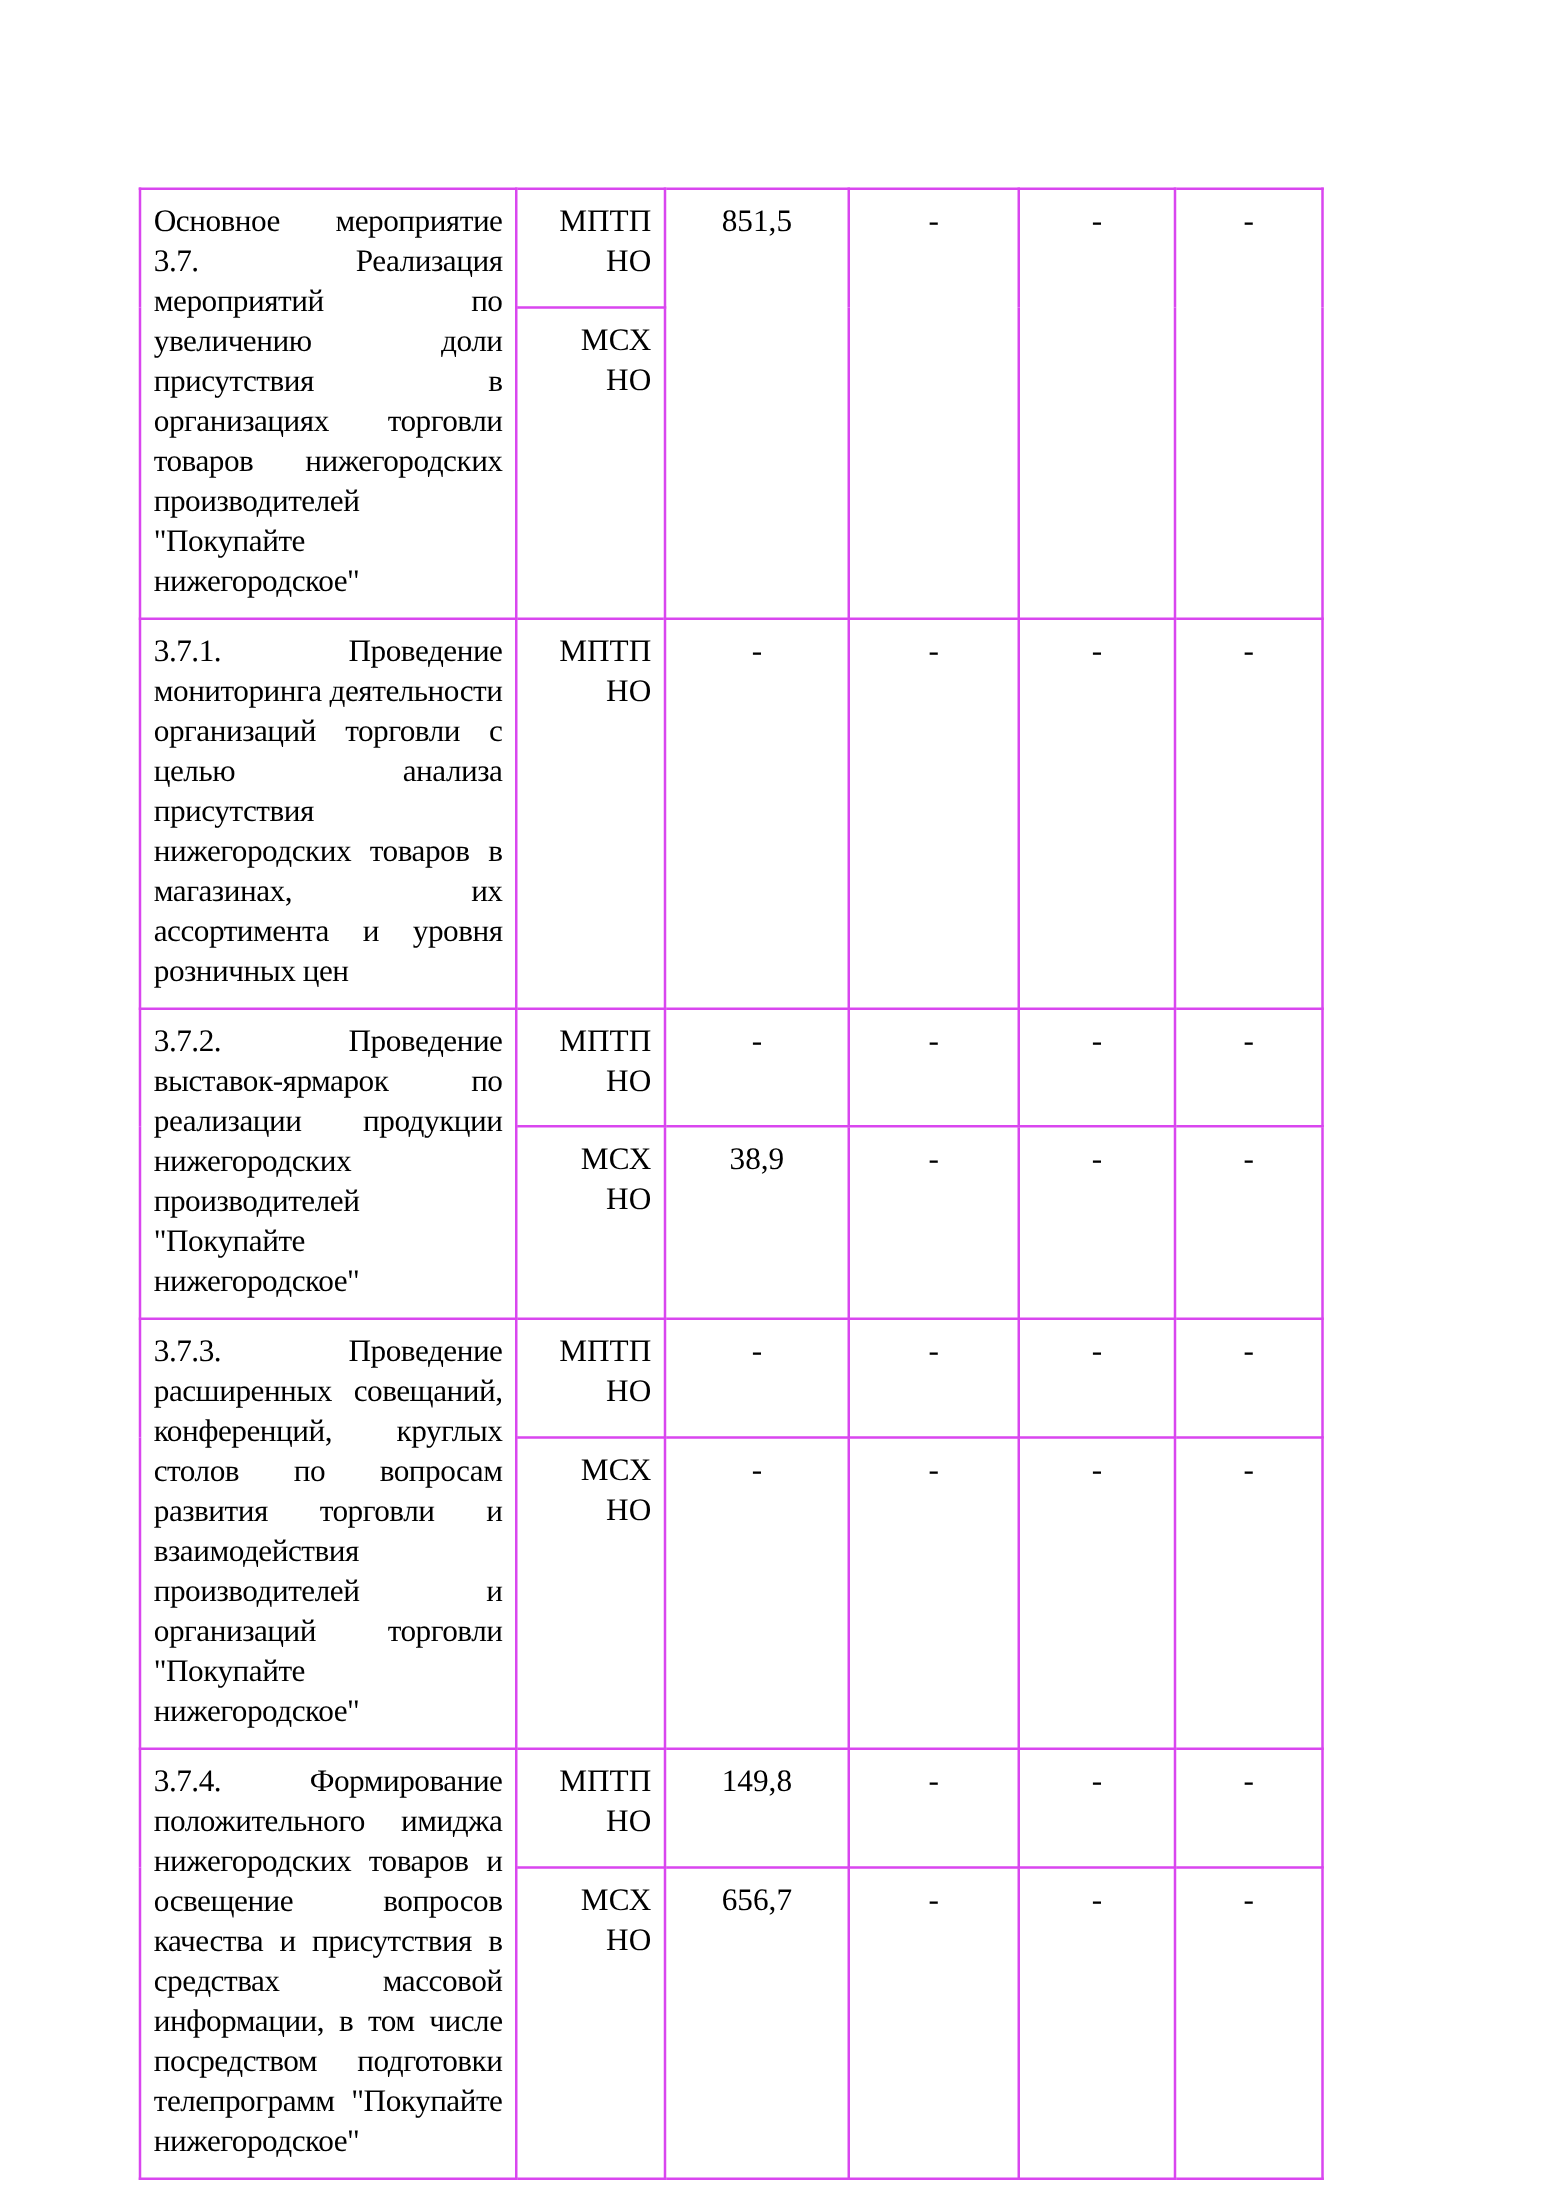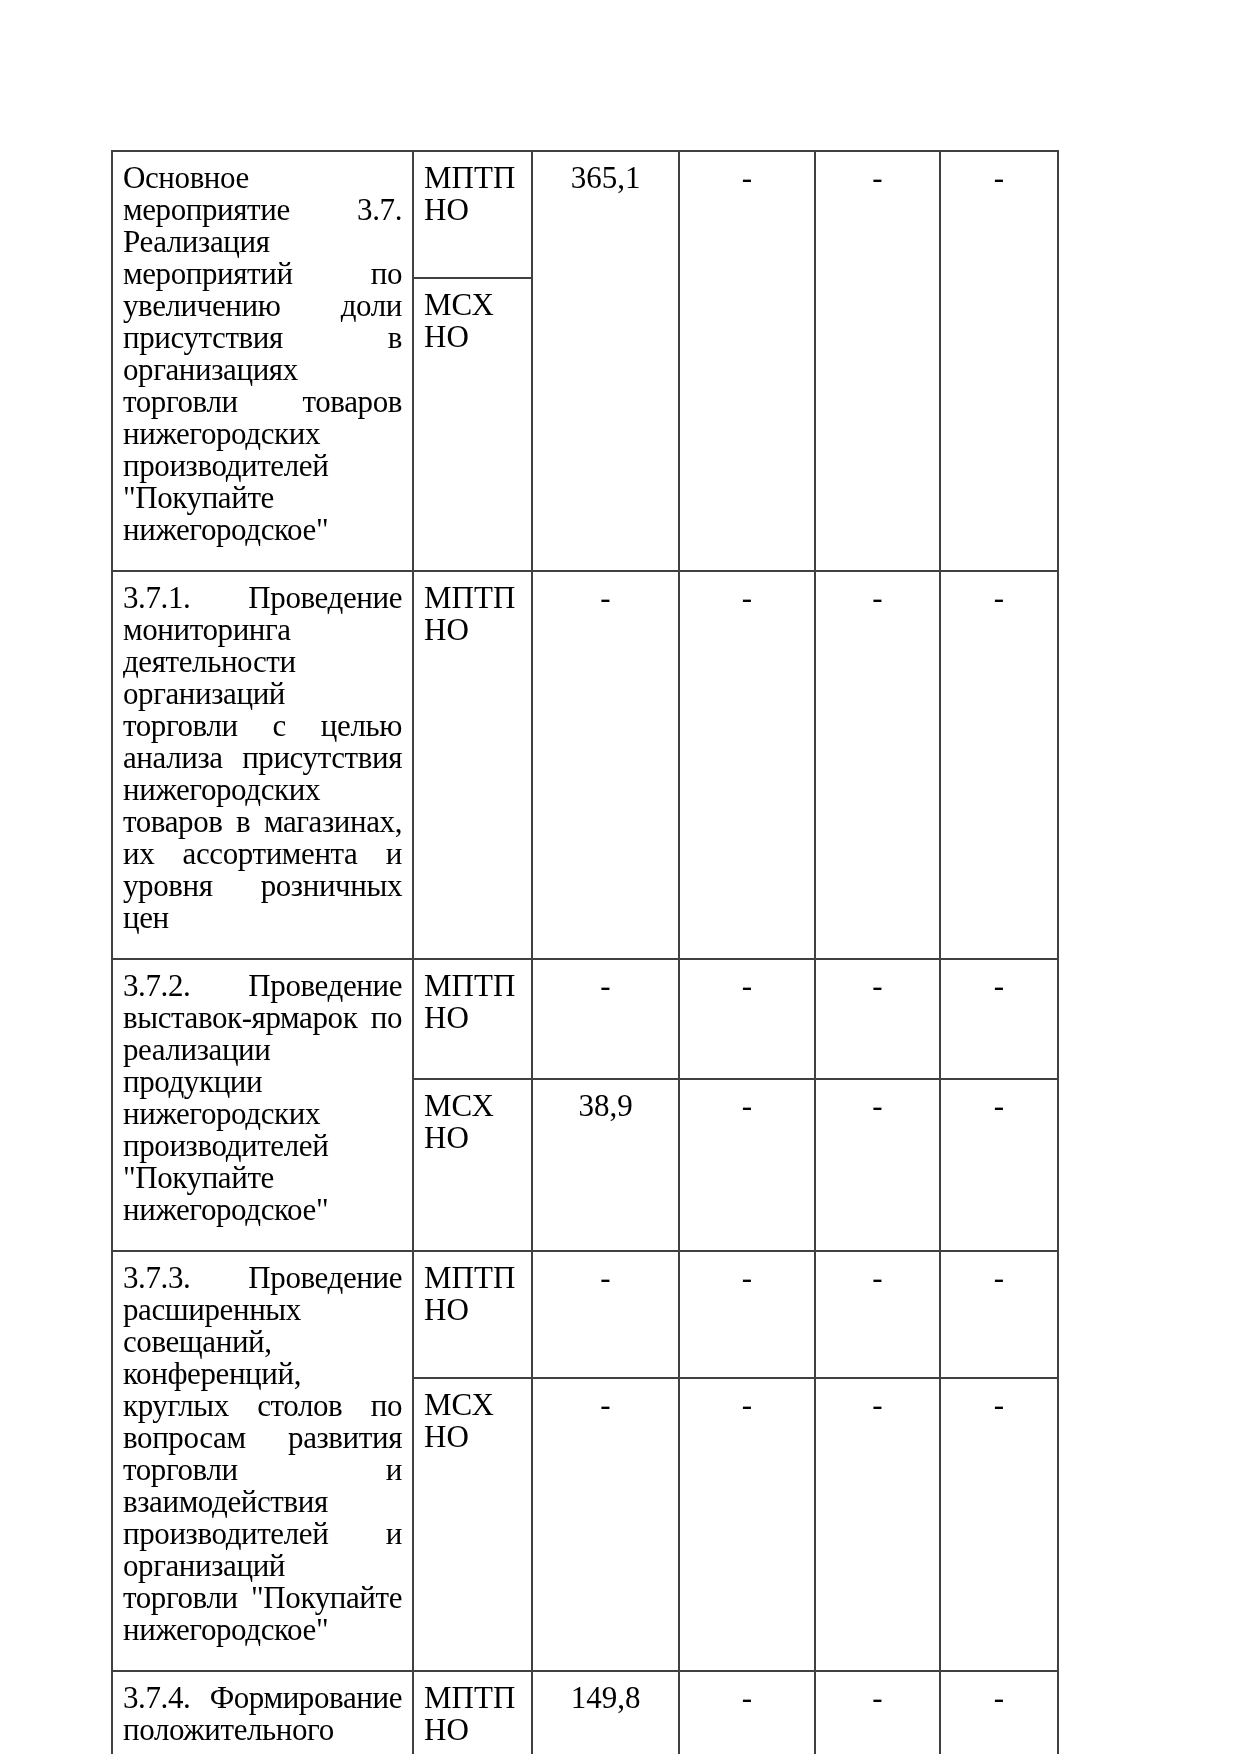--- a/index.html
+++ b/index.html
@@ -12,35 +12,35 @@
     color:#000000;
     overflow:hidden;
   }
   table.doc {
     position:absolute; left:111px; top:150px;
     width:946px;
     border-collapse:collapse;
     table-layout:fixed;
   }
   table.doc td {
-    border:2px solid #404040;
+    border:2px solid #d946ef;
     vertical-align:top;
-    font-size:31px;
+    font-size:25px;
     line-height:32px;
-    padding:10px 10px 24px 10px;
+    padding:10px 10px 12px 10px;
     word-spacing:normal;
   }
   td.activity {
     text-align:justify;
     letter-spacing:-0.4px;
     padding-left:11px;
     padding-right:11px;
   }
   td.exec {
-    text-align:left;
+    text-align:right;
     padding-left:4px;
     padding-right:4px;
   }
   td.val {
     text-align:center;
   }
 </style>
 </head>
 <body>
 
@@ -52,21 +52,21 @@
       <col style="width:147px">
       <col style="width:136px">
       <col style="width:125px">
       <col style="width:118px">
     </colgroup>
     <tbody>
 
       <tr style="height:78px">
         <td class="activity" rowspan="2">Основное мероприятие 3.7. Реализация мероприятий по увеличению доли присутствия в организациях торговли товаров нижегородских производителей "Покупайте нижегородское"</td>
         <td class="exec">МПТП НО</td>
-        <td class="val" rowspan="2">365,1</td>
+        <td class="val" rowspan="2">851,5</td>
         <td class="val" rowspan="2">-</td>
         <td class="val" rowspan="2">-</td>
         <td class="val" rowspan="2">-</td>
       </tr>
       <tr style="height:232px">
         <td class="exec">МСХ НО</td>
       </tr>
 
       <tr style="height:282px">
         <td class="activity">3.7.1. Проведение мониторинга деятельности организаций торговли с целью анализа присутствия нижегородских товаров в магазинах, их ассортимента и уровня розничных цен</td>

